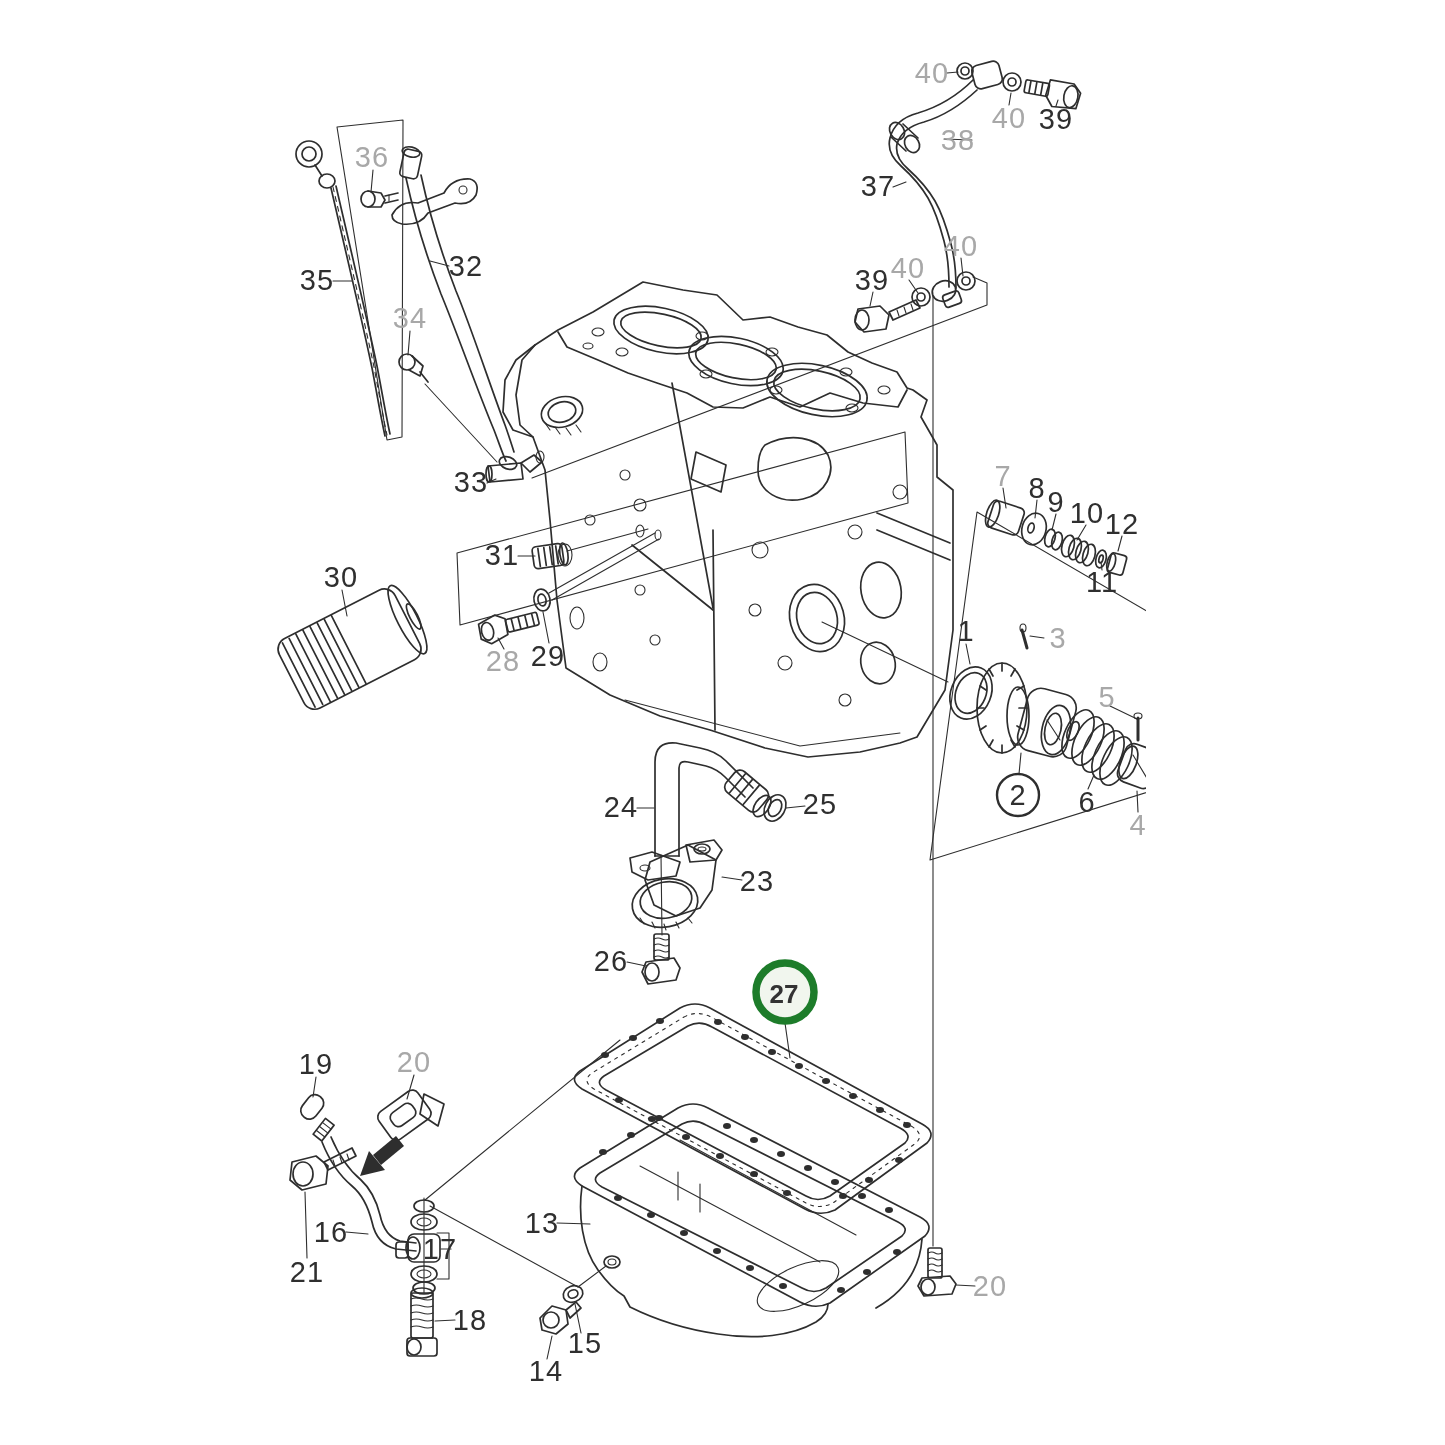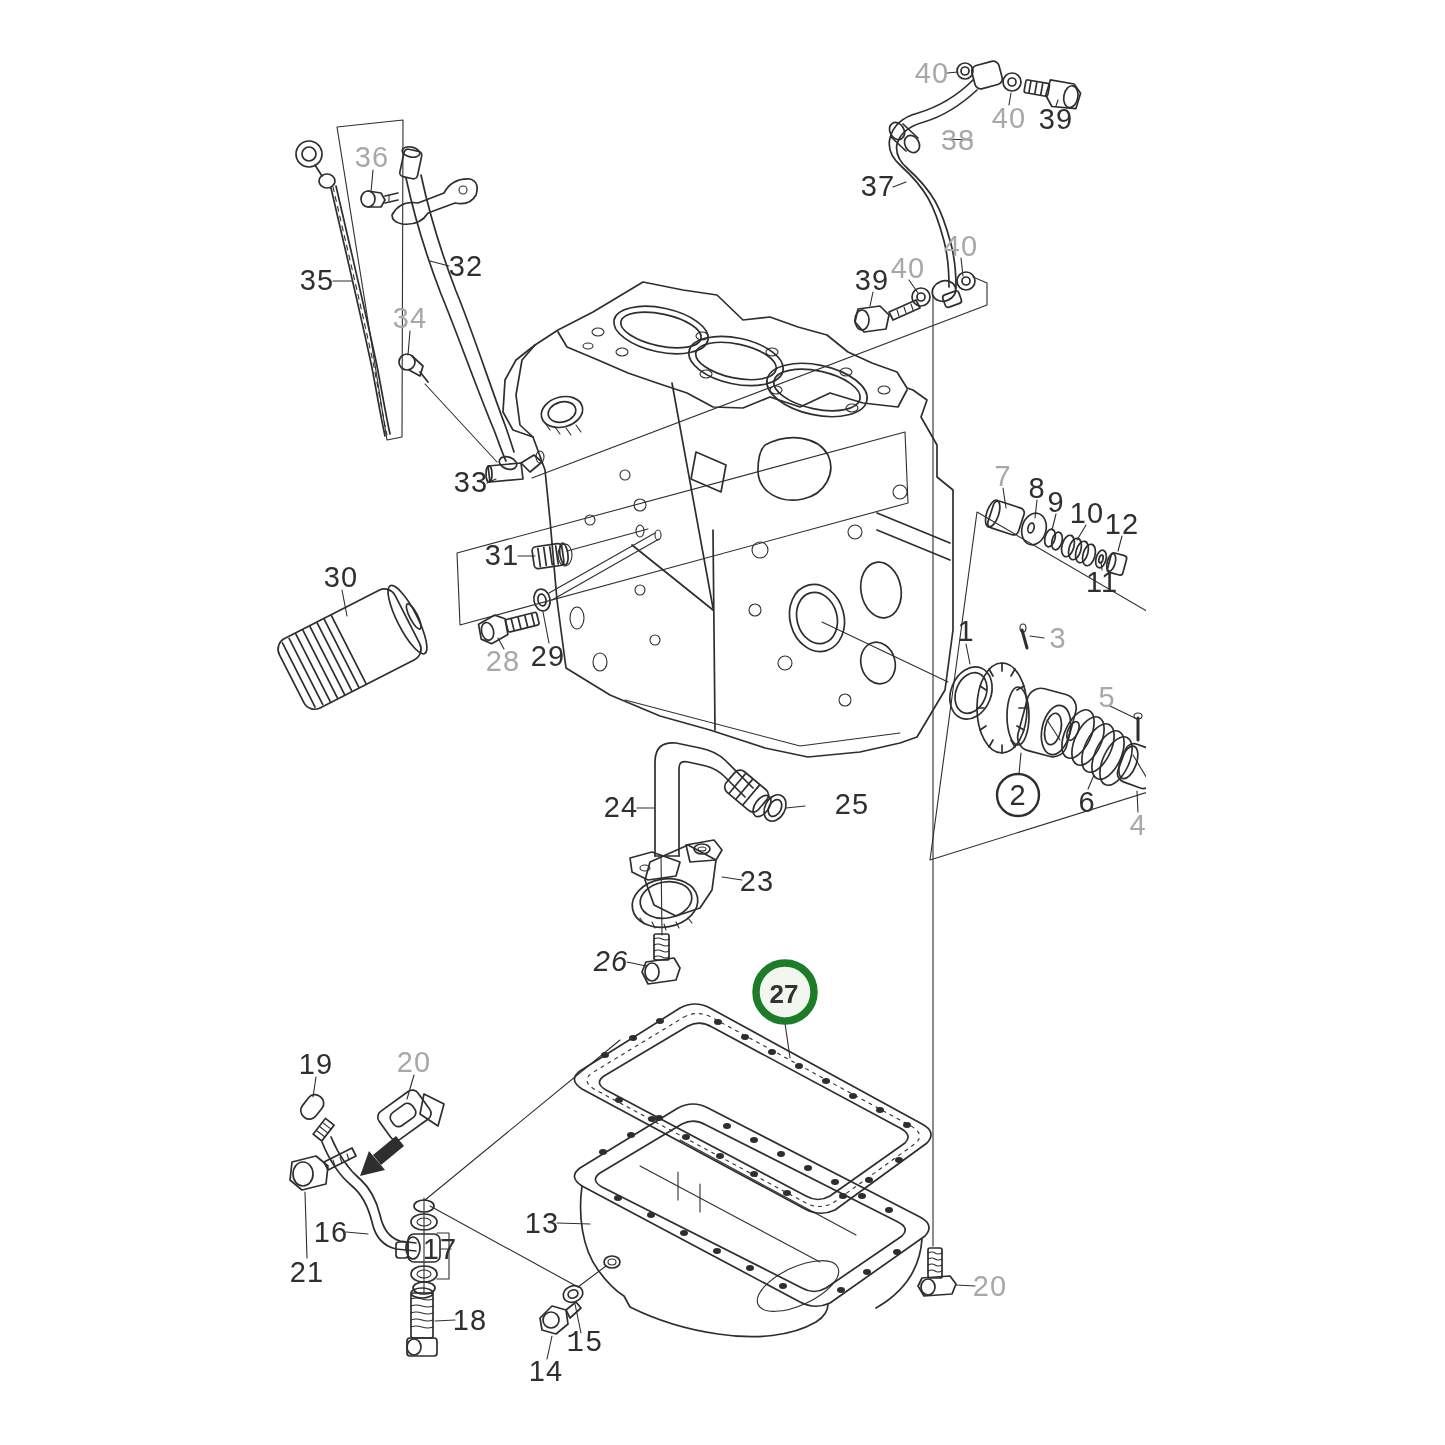--- a/index.html
+++ b/index.html
@@ -590,28 +590,28 @@
       <span class="part-label" style="left: 1087px; top: 513px; color: rgb(47, 47, 47);">10</span>
       <span class="part-label" style="left: 1122px; top: 524px; color: rgb(47, 47, 47);">12</span>
       <span class="part-label" style="left: 1102px; top: 582px; color: rgb(47, 47, 47);">11</span>
       <span class="part-label" style="left: 966px; top: 631px; color: rgb(47, 47, 47);">1</span>
       <span class="part-label" style="left: 1058px; top: 638px; color: rgb(168, 168, 168);">3</span>
       <span class="part-label" style="left: 1107px; top: 697px; color: rgb(168, 168, 168);">5</span>
       <span class="part-label" style="left: 1018px; top: 795px; color: rgb(47, 47, 47);">2</span>
       <span class="part-label" style="left: 1087px; top: 802px; color: rgb(47, 47, 47);">6</span>
       <span class="part-label" style="left: 1138px; top: 825px; color: rgb(168, 168, 168);">4</span>
       <span class="part-label" style="left: 621px; top: 807px; color: rgb(47, 47, 47);">24</span>
-      <span class="part-label" style="left: 820px; top: 804px; color: rgb(47, 47, 47); margin-left: 32px;">25</span>
+      <span class="part-label" style="left: 820px; top: 804px; color: rgb(47, 47, 47);">25</span>
       <span class="part-label" style="left: 757px; top: 881px; color: rgb(47, 47, 47);">23</span>
-      <span class="part-label" style="left: 611px; top: 961px; color: rgb(47, 47, 47); font-style: italic;">26</span>
+      <span class="part-label" style="left: 611px; top: 961px; color: rgb(47, 47, 47);">26</span>
       <span class="part-label hl" style="left: 784px; top: 994px; color: rgb(51, 51, 51);">27</span>
       <span class="part-label" style="left: 542px; top: 1223px; color: rgb(47, 47, 47);">13</span>
       <span class="part-label" style="left: 990px; top: 1286px; color: rgb(168, 168, 168);">20</span>
       <span class="part-label" style="left: 316px; top: 1064px; color: rgb(47, 47, 47);">19</span>
       <span class="part-label" style="left: 414px; top: 1062px; color: rgb(168, 168, 168);">20</span>
       <span class="part-label" style="left: 331px; top: 1232px; color: rgb(47, 47, 47);">16</span>
       <span class="part-label" style="left: 440px; top: 1249px; color: rgb(47, 47, 47);">17</span>
       <span class="part-label" style="left: 307px; top: 1272px; color: rgb(47, 47, 47);">21</span>
       <span class="part-label" style="left: 470px; top: 1320px; color: rgb(47, 47, 47);">18</span>
-      <span class="part-label" style="left: 585px; top: 1343px; color: rgb(47, 47, 47); font-family: Liberation Mono, monospace;">15</span>
+      <span class="part-label" style="left: 585px; top: 1343px; color: rgb(47, 47, 47);">15</span>
       <span class="part-label" style="left: 546px; top: 1371px; color: rgb(47, 47, 47);">14</span>
     </div>
 </div>
 
 </body></html>

